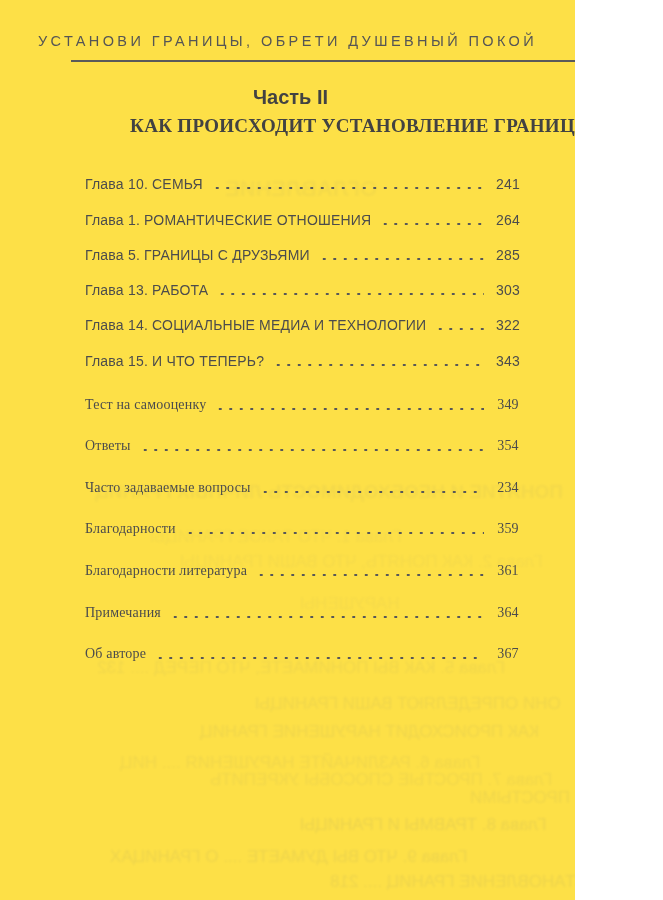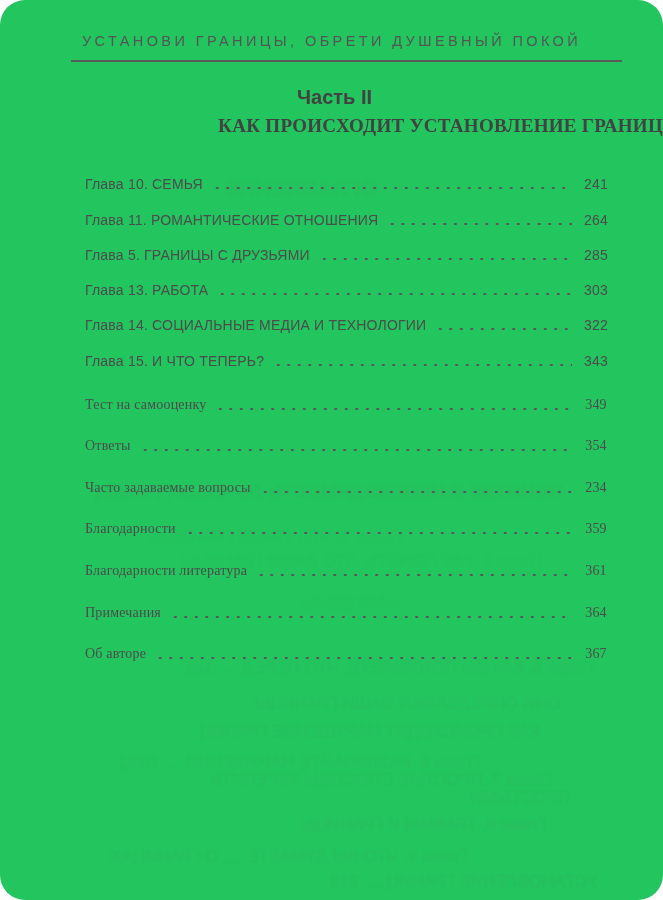--- a/index.html
+++ b/index.html
@@ -3,26 +3,25 @@
 <meta charset="utf-8">
 <style>
   html, body {
     margin: 0;
     padding: 0;
     background: #ffffff;
     font-family: "Liberation Sans", sans-serif;
   }
   .page {
     position: relative;
-    width: 663px;
+    width: 575px;
     height: 900px;
-    background: #22c55e;
+    background: #fde047;
     overflow: hidden;
     color: #4c4c4c;
-    border-radius: 25px;
   }
 
   
   .running-header {
     position: absolute;
     top: 33px;
     left: 0;
     right: 0;
     text-align: center;
     font-size: 14.5px;
@@ -127,21 +126,21 @@
   <div class="part-label">Часть II</div>
   <div class="part-title">КАК ПРОИСХОДИТ УСТАНОВЛЕНИЕ ГРАНИЦ</div>
 
   <div class="toc-chapters">
       <div class="toc-row chapter-row">
         <span class="t">Глава 10. СЕМЬЯ</span>
         <span class="leader"></span>
         <span class="p">241</span>
       </div>
       <div class="toc-row chapter-row">
-        <span class="t">Глава 11. РОМАНТИЧЕСКИЕ ОТНОШЕНИЯ</span>
+        <span class="t">Глава 1. РОМАНТИЧЕСКИЕ ОТНОШЕНИЯ</span>
         <span class="leader"></span>
         <span class="p">264</span>
       </div>
       <div class="toc-row chapter-row">
         <span class="t">Глава 5. ГРАНИЦЫ С ДРУЗЬЯМИ</span>
         <span class="leader"></span>
         <span class="p">285</span>
       </div>
       <div class="toc-row chapter-row">
         <span class="t">Глава 13. РАБОТА</span>

